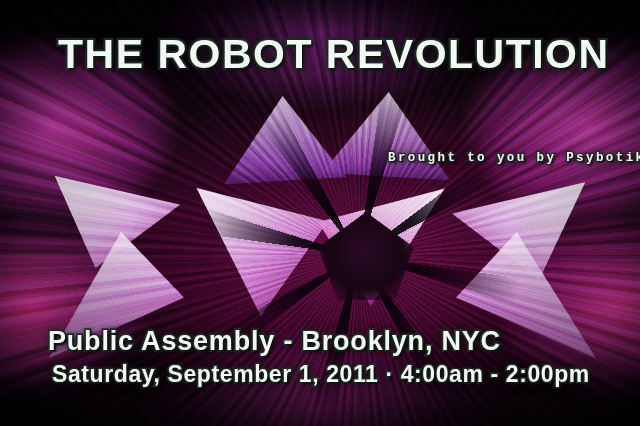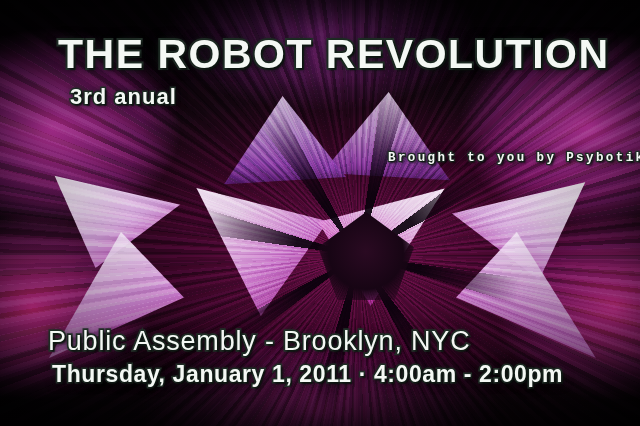--- a/index.html
+++ b/index.html
@@ -172,21 +172,21 @@
     font-size: 12.5px;
     font-weight: 700;
     letter-spacing: 2.4px;
     font-family: "Liberation Mono", monospace;
     -webkit-text-stroke-width: 2.4px;
   }
 
   #venue-line {
     left: 48px;  top: 328px;
     font-size: 27px;
-    font-weight: 400;
+    font-weight: 700;
     letter-spacing: 0.8px;
     -webkit-text-stroke-width: 3.5px;
   }
 
   #datetime-line {
     left: 52px;  top: 363px;
     font-size: 23px;
     font-weight: 700;
     letter-spacing: 0.6px;
     -webkit-text-stroke-width: 3.2px;
@@ -214,23 +214,22 @@
   <div class="bg-layer bg-spikes"></div>
   <div class="bg-layer bg-spikes2"></div>
   <div class="bg-layer bg-star"></div>
   <div class="bg-core"></div>
   <div class="bg-layer bg-vignette"></div>
 
   <div class="text-layer">
 
     <div class="tx" id="title-main">THE ROBOT REVOLUTION</div>
 
-    <div class="tx" id="subtitle-annual">3rd anual</div>
 
 
     <div class="tx" id="credit-line">Brought to you by Psybotik</div>
 
     <div class="tx" id="venue-line">Public Assembly - Brooklyn, NYC</div>
 
-    <div class="tx" id="datetime-line">Thursday, January 1, 2011 · 4:00am - 2:00pm</div>
+    <div class="tx" id="datetime-line">Saturday, September 1, 2011 · 4:00am - 2:00pm</div>
 
   </div>
 </div>
 
 </body></html>

